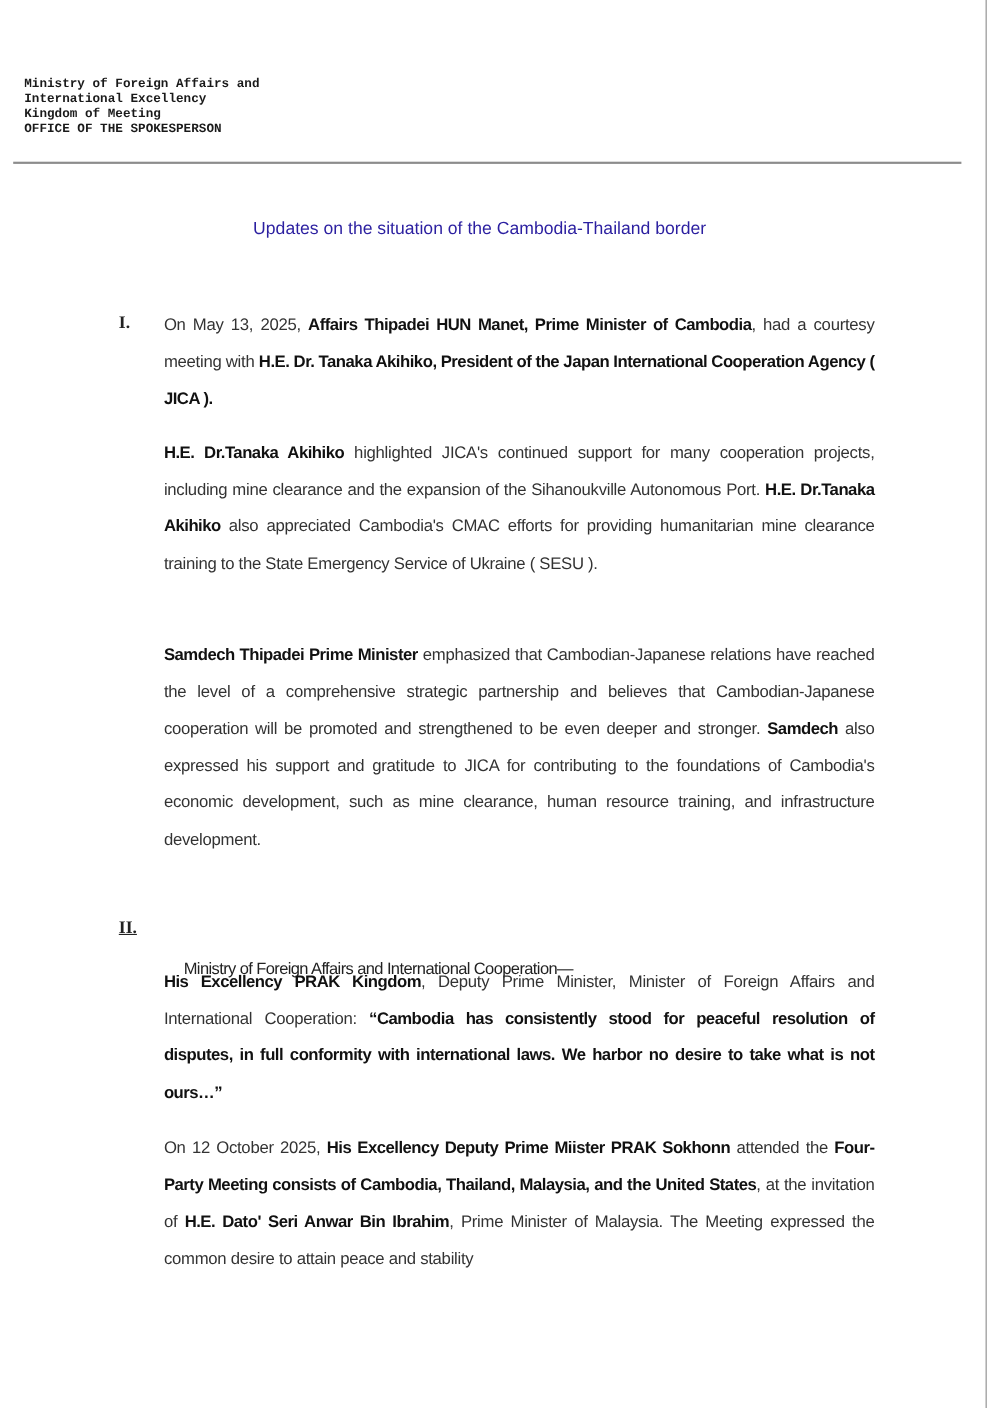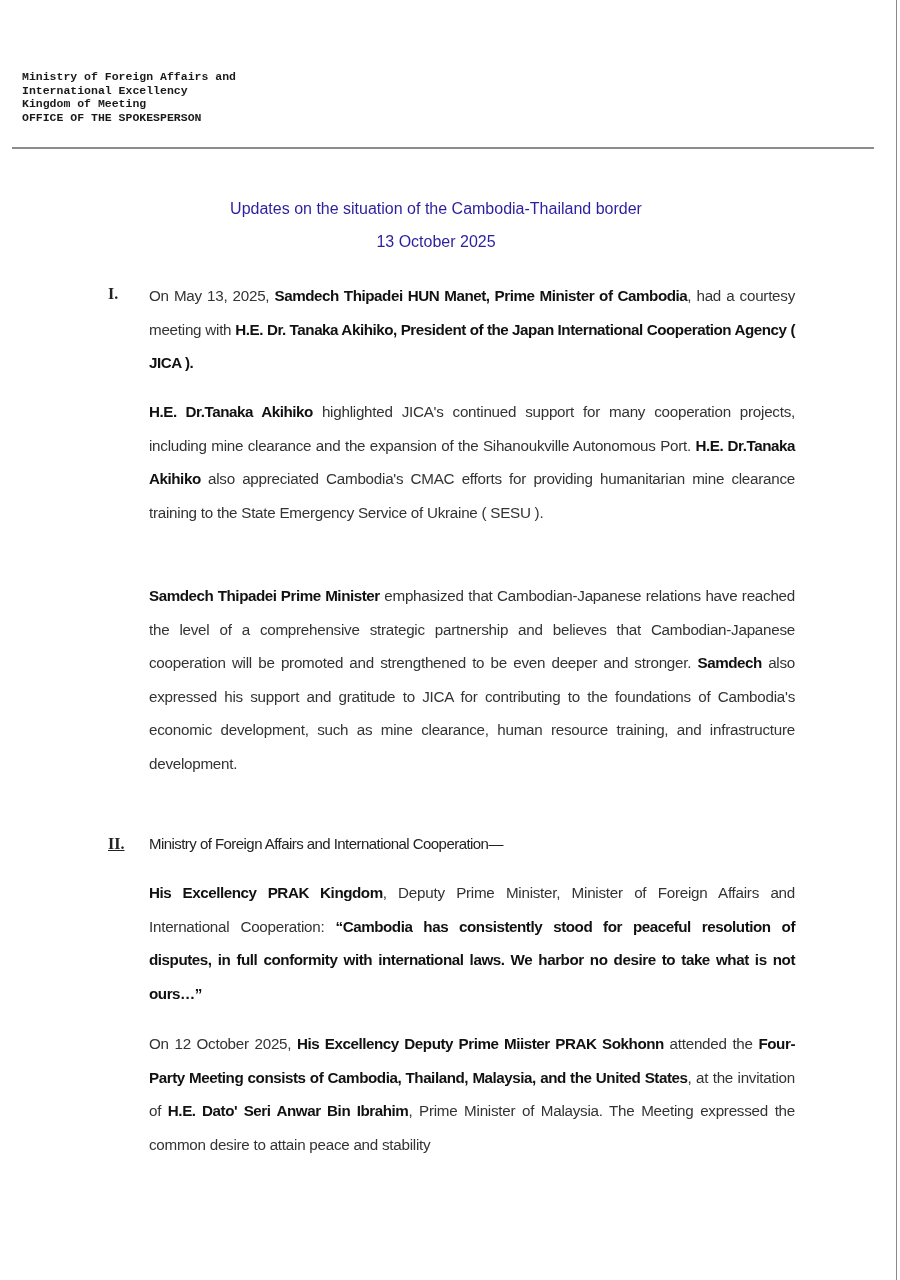--- a/index.html
+++ b/index.html
@@ -73,50 +73,50 @@
     text-align: justify;
     letter-spacing: -0.25px;
   }
   .para b {
     color: #111111;
     font-weight: bold;
     letter-spacing: -0.45px;
   }
   .heading-line {
     position: absolute;
-    left: 149px;
+    left: 167px;
     font-family: "Liberation Sans", "DejaVu Sans", sans-serif;
     font-size: 15px;
     color: #222;
     letter-spacing: -0.55px;
     white-space: nowrap;
+    margin-top: 37px;
   }
 </style>
 </head>
 <body>
 
 <div class="right-edge"></div>
 
 <div class="letterhead">
   <div>Ministry of Foreign Affairs and</div>
   <div>International Excellency</div>
   <div>Kingdom of Meeting</div>
   <div>OFFICE OF THE SPOKESPERSON</div>
 </div>
 
 <div class="divider"></div>
 
 <div class="title-block">
   <div class="line1">Updates on the situation of the Cambodia-Thailand border</div>
-  <div class="line2">13 October 2025</div>
 </div>
 
 <div>
   <div class="roman" style="top:285px;">I.</div>
-  <div class="para" style="top:279px;"><span>On May 13, 2025, </span><b>Samdech Thipadei HUN Manet, Prime Minister of Cambodia</b><span>, had a courtesy meeting with </span><b>H.E. Dr. Tanaka Akihiko, President of the Japan International Cooperation Agency ( JICA ).</b></div>
+  <div class="para" style="top:279px;"><span>On May 13, 2025, </span><b>Affairs Thipadei HUN Manet, Prime Minister of Cambodia</b><span>, had a courtesy meeting with </span><b>H.E. Dr. Tanaka Akihiko, President of the Japan International Cooperation Agency ( JICA ).</b></div>
   <div class="para" style="top:395px;"><b>H.E. Dr.Tanaka Akihiko</b><span> highlighted JICA's continued support for many cooperation projects, including mine clearance and the expansion of the Sihanoukville Autonomous Port. </span><b>H.E. Dr.Tanaka Akihiko</b><span> also appreciated Cambodia's CMAC efforts for providing humanitarian mine clearance training to the State Emergency Service of Ukraine ( SESU ).</span></div>
   <div class="para" style="top:579px;"><b>Samdech Thipadei Prime Minister</b><span> emphasized that Cambodian-Japanese relations have reached the level of a comprehensive strategic partnership and believes that Cambodian-Japanese cooperation will be promoted and strengthened to be even deeper and stronger. </span><b>Samdech</b><span> also expressed his support and gratitude to JICA for contributing to the foundations of Cambodia's economic development, such as mine clearance, human resource training, and infrastructure development.</span></div>
 </div>
 
 <div>
   <div class="roman" style="top:835px;text-decoration:underline;">II.</div>
   <div class="heading-line" style="top:835px;">Ministry of Foreign Affairs and International Cooperation—</div>
   <div class="para" style="top:876px;"><b>His Excellency PRAK Kingdom</b><span>, Deputy Prime Minister, Minister of Foreign Affairs and International Cooperation: </span><b>“Cambodia has consistently stood for peaceful resolution of disputes, in full conformity with international laws. We harbor no desire to take what is not ours…”</b></div>
   <div class="para" style="top:1027px;"><span>On 12 October 2025, </span><b>His Excellency Deputy Prime Miister PRAK Sokhonn</b><span> attended the </span><b>Four-Party Meeting consists of Cambodia, Thailand, Malaysia, and the United States</b><span>, at the invitation of </span><b>H.E. Dato' Seri Anwar Bin Ibrahim</b><span>, Prime Minister of Malaysia. The Meeting expressed the common desire to attain peace and stability</span></div>
 </div>

